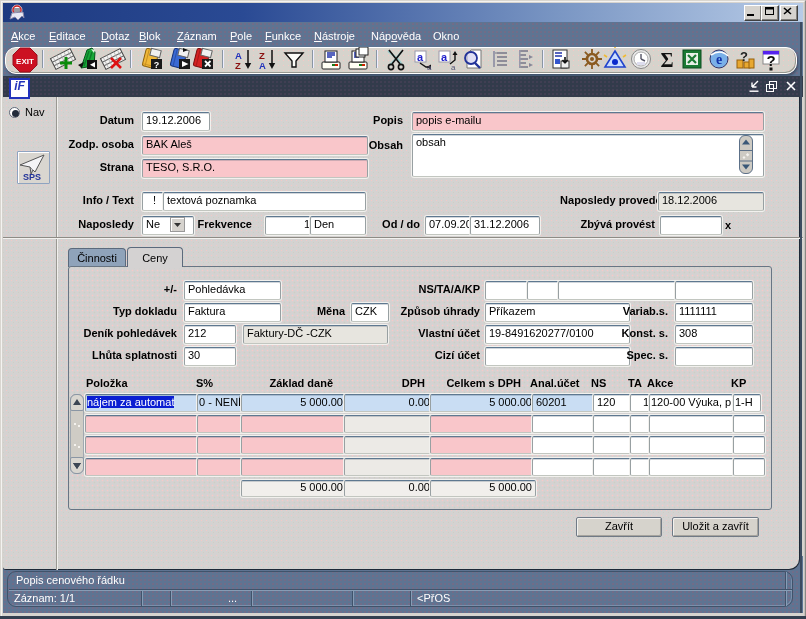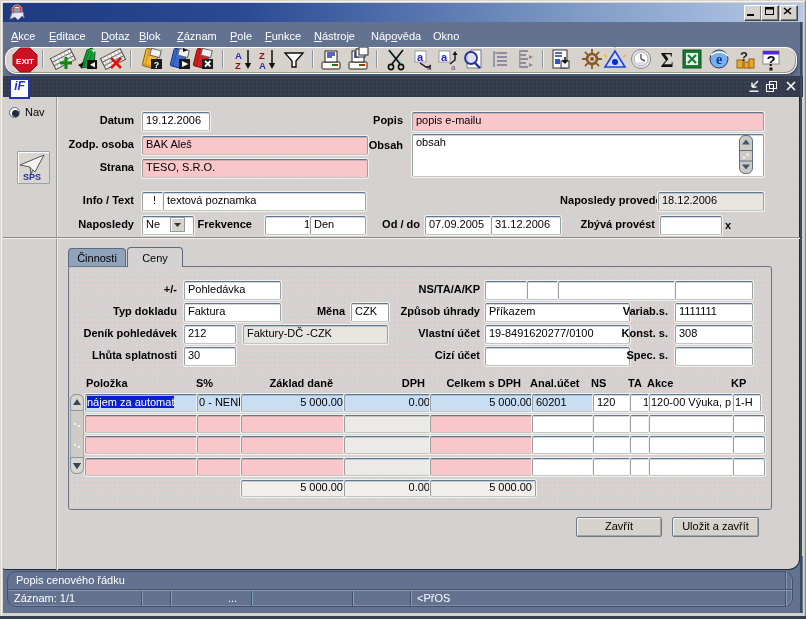--- a/index.html
+++ b/index.html
@@ -378,21 +378,21 @@
 <div class="in" style="left:142px;top:216px;width:44px;">Ne</div>
 <div class="ab" style="left:170px;top:217px;width:15px;height:15px;background:#d6d3ce;border:1px solid #999;box-shadow:inset 1px 1px 0 #fff;"></div>
 <svg class="ab" style="left:170px;top:217px" width="15" height="15">
     <path d="M4 6 L11 6 L7.5 10 Z" fill="#333"></path>
   </svg>
 <div class="lb" style="left:152px;top:216px;width:100px;">Frekvence</div>
 <div class="in rt" style="left:265px;top:216px;width:41px;">1</div>
 <div class="in" style="left:310px;top:216px;width:48px;">Den</div>
 <div class="lb" style="left:320px;top:216px;width:100px;">Od / do</div>
 <div class="in" style="left:425px;top:216px;width:63px;">07.09.2005</div>
-<div class="in" style="left:491px;top:216px;width:62px;">31.12.2006</div>
+<div class="in" style="left:470px;top:216px;width:62px;">31.12.2006</div>
 <div class="lb" style="left:555px;top:216px;width:100px;">Zbývá provést</div>
 <div class="in" style="left:660px;top:216px;width:54px;"></div>
 <div class="lbl" style="left:725px;top:217px;">x</div>
 
 <div class="ab" style="left:3px;top:237px;width:800px;height:1px;background:#8e8b85"></div>
 <div class="ab" style="left:3px;top:238px;width:800px;height:1px;background:#f2f1ee"></div>
 
 <div class="ab" id="tab1">Činnosti</div>
 <div class="ab" id="tab2">Ceny</div>
 <div class="ab" id="panel"></div>

